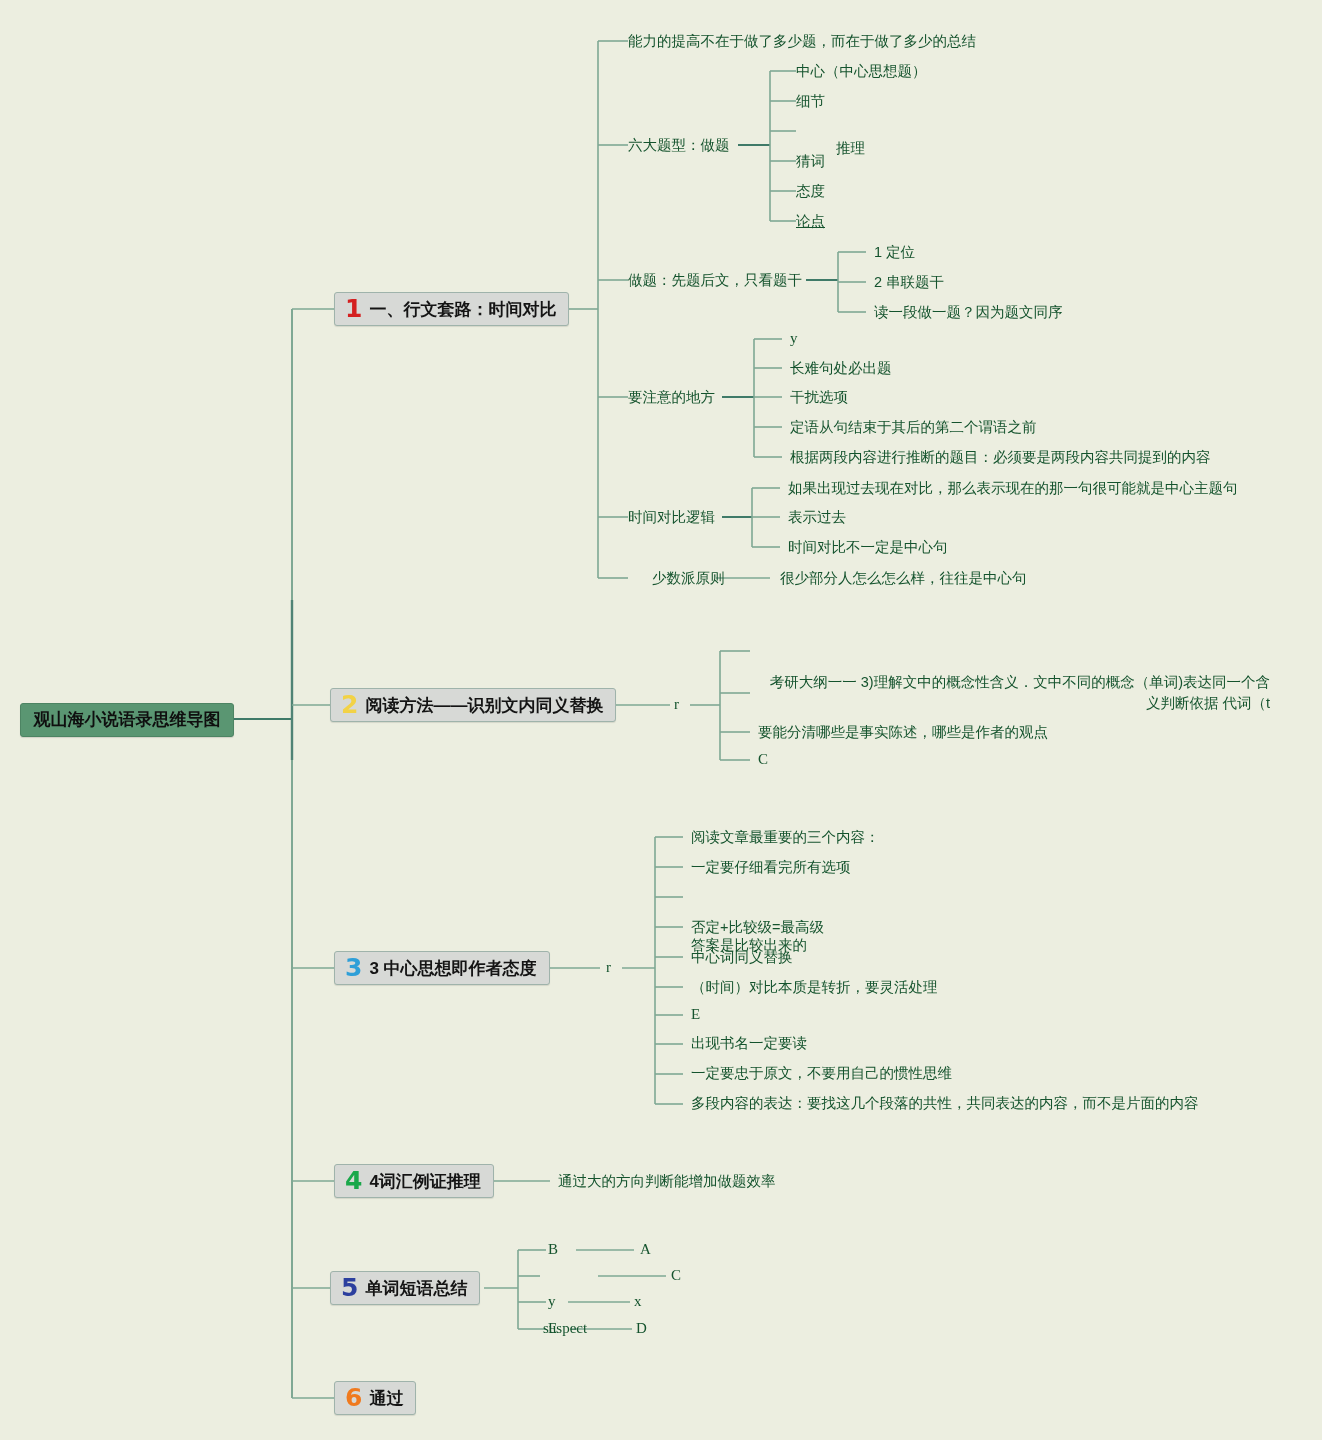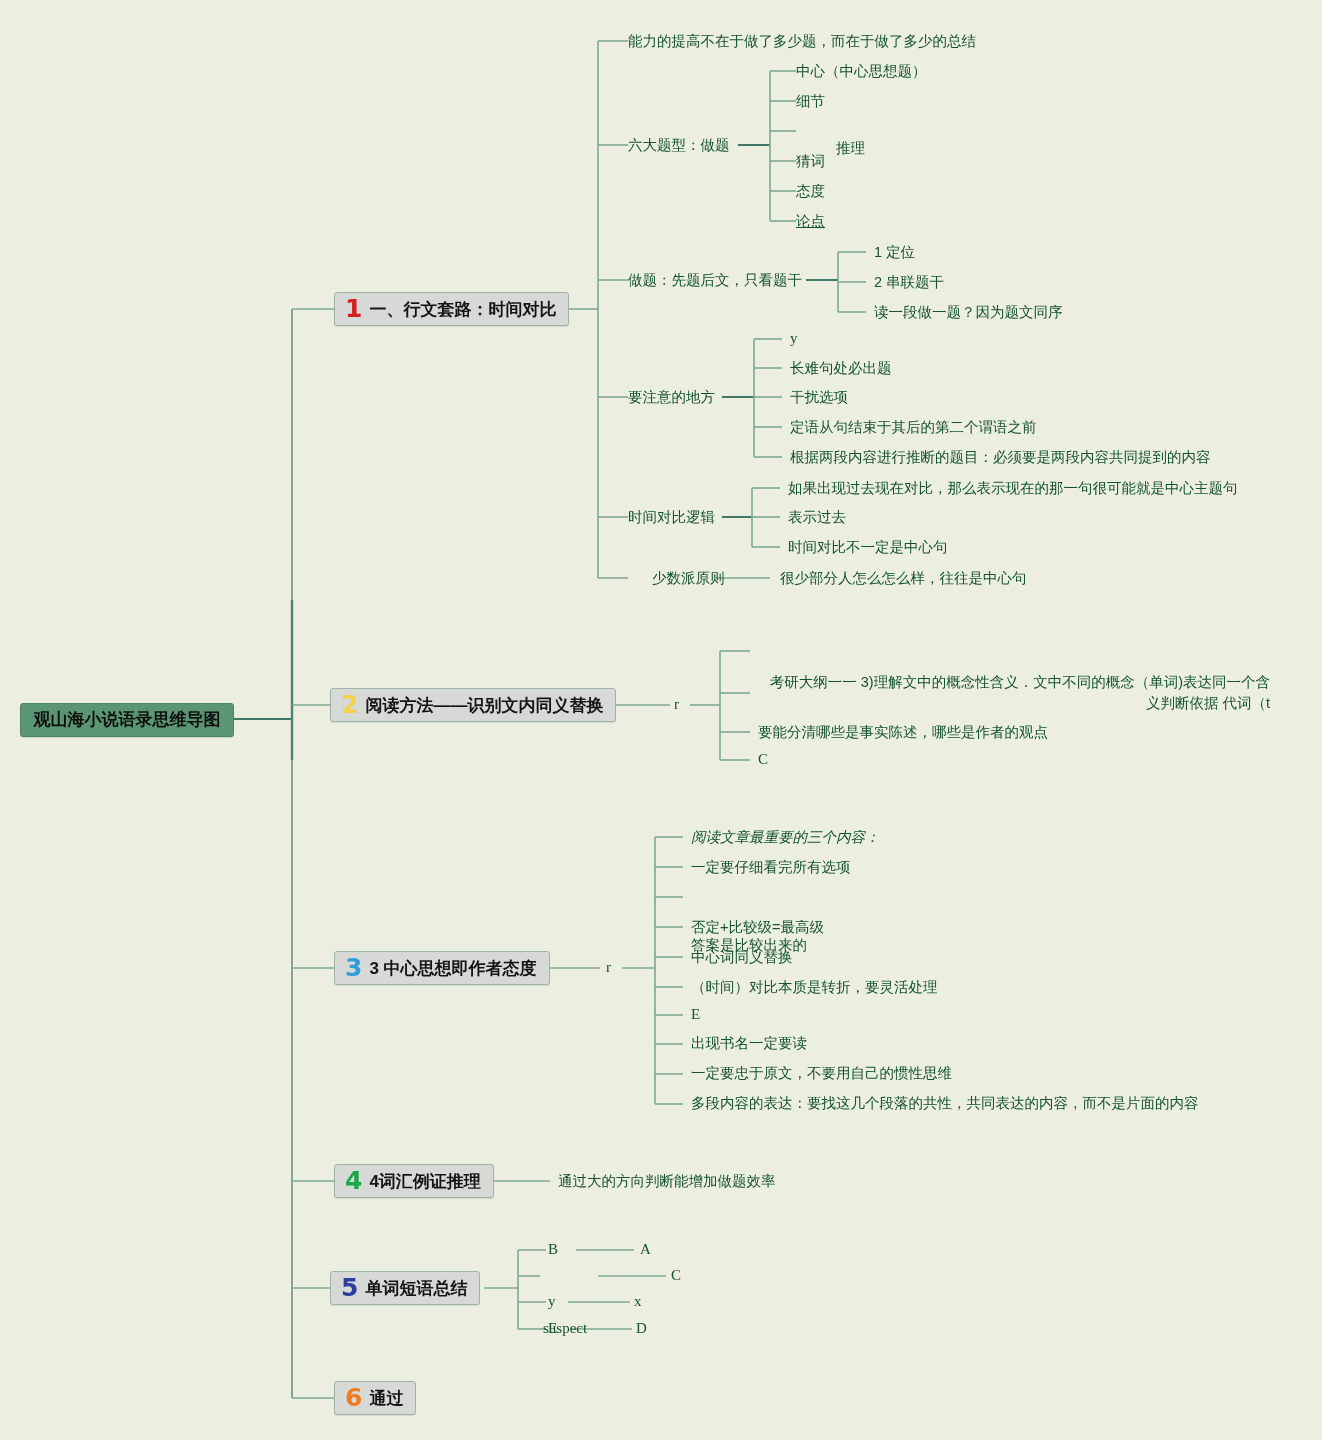--- a/index.html
+++ b/index.html
@@ -240,21 +240,21 @@
   <div class="leaf wrap" style="left:758px; top:672px; width:512px;">考研大纲一一 3)理解文中的概念性含义．文中不同的概念（单词)表达同一个含义判断依据 代词（t</div>
   <div class="leaf" style="left:758px; top:723px;">要能分清哪些是事实陈述，哪些是作者的观点</div>
   <div class="leaf serif" style="left:758px; top:751px;">C</div>
 
   <div class="branch-box" style="left:334px; top:951px;">
     <span class="branch-num" style="color:#2e9fd8;">3</span>
     <span class="branch-label">3 中心思想即作者态度</span>
   </div>
   <div class="leaf serif" style="left:606px; top:959px;">r</div>
 
-  <div class="leaf" style="left:691px; top:828px;font-style:italic;">阅读文章最重要的三个内容：</div>
+  <div class="leaf" style="left:691px; top:828px;">阅读文章最重要的三个内容：</div>
   <div class="leaf" style="left:691px; top:858px;">一定要仔细看完所有选项</div>
   <div class="leaf" style="left:691px; top:888px;margin-top:48px;">答案是比较出来的</div>
   <div class="leaf" style="left:691px; top:918px;">否定+比较级=最高级</div>
   <div class="leaf" style="left:691px; top:948px;">中心词同义替换</div>
   <div class="leaf" style="left:691px; top:978px;">（时间）对比本质是转折，要灵活处理</div>
   <div class="leaf serif" style="left:691px; top:1006px;">E</div>
   <div class="leaf" style="left:691px; top:1034px;">出现书名一定要读</div>
   <div class="leaf" style="left:691px; top:1064px;">一定要忠于原文，不要用自己的惯性思维</div>
   <div class="leaf" style="left:691px; top:1094px;">多段内容的表达：要找这几个段落的共性，共同表达的内容，而不是片面的内容</div>
 

